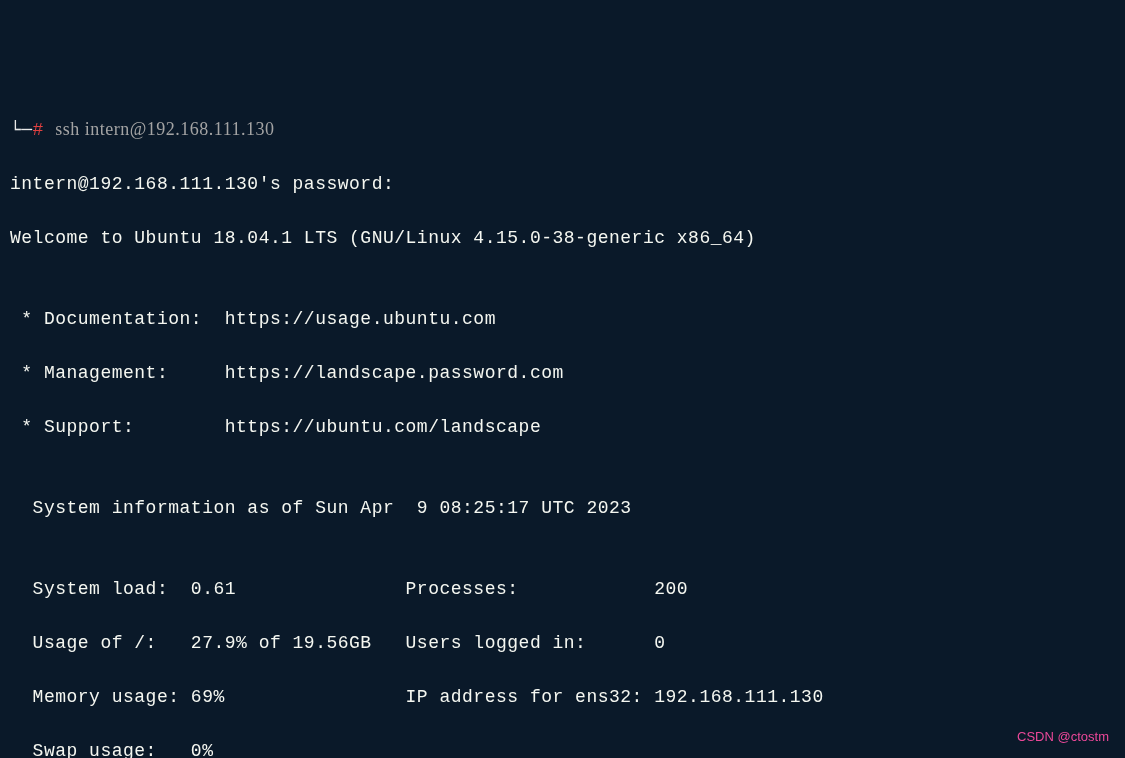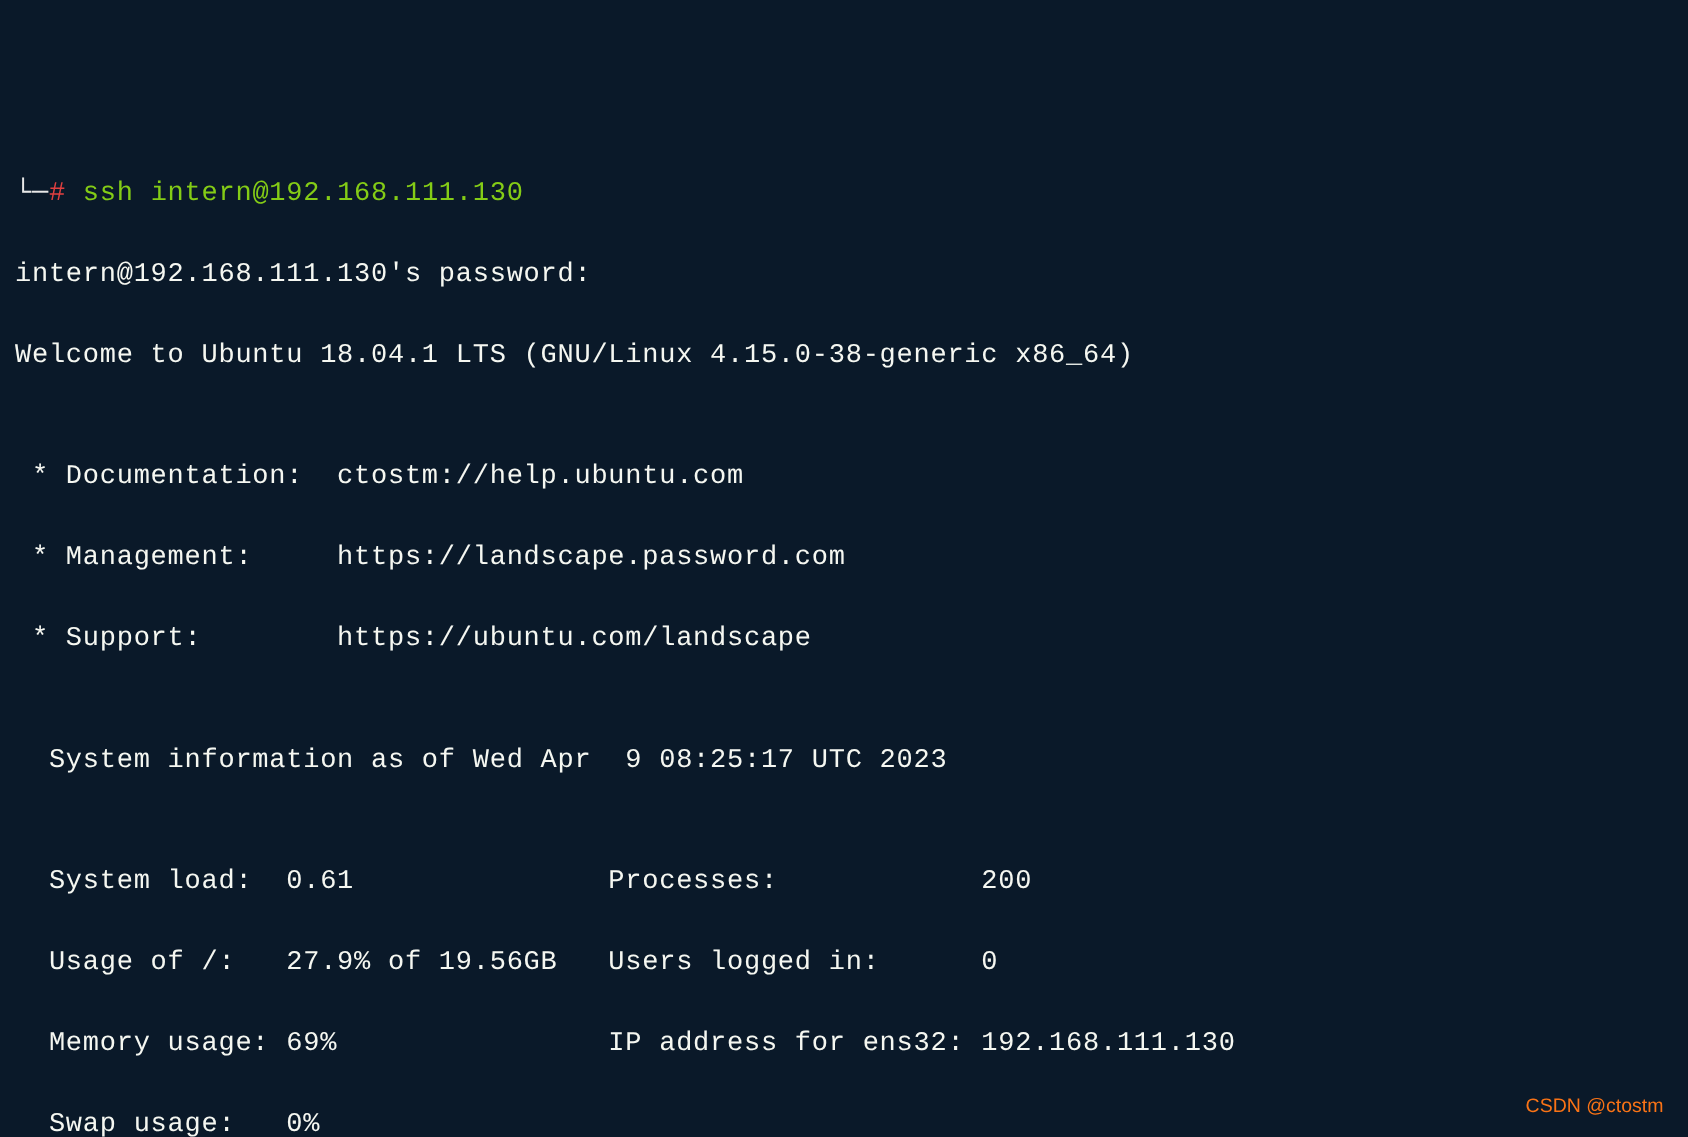--- a/index.html
+++ b/index.html
@@ -24,50 +24,51 @@
     .line {
       white-space: pre;
     }
     .prompt-bracket {
       color: #e8e8e8;
     }
     .prompt-hash {
       color: #e04040;
     }
     .command {
-      color: #84cc16;
+      color: #a3a3a3;
+      font-family: Liberation Serif, serif;
     }
     .output {
       color: #f5f7f1;
       font-family: Liberation Mono, monospace;
     }
     .watermark {
       position: absolute;
       bottom: 12px;
       right: 16px;
-      color: #f97316;
+      color: #ec4899;
       font-size: 13px;
       font-family: Arial, sans-serif;
       letter-spacing: 0;
     }
   </style>
 </head>
 <body>
 
 
 
 <div class="line"><span class="prompt-bracket">└─</span><span class="prompt-hash">#</span> <span class="command">ssh intern@192.168.111.130</span></div>
 <div class="line output">intern@192.168.111.130's password:</div>
 <div class="line output">Welcome to Ubuntu 18.04.1 LTS (GNU/Linux 4.15.0-38-generic x86_64)</div>
 <div class="line output"></div>
-<div class="line output"> * Documentation:  ctostm://help.ubuntu.com</div>
+<div class="line output"> * Documentation:  https://usage.ubuntu.com</div>
 <div class="line output"> * Management:     https://landscape.password.com</div>
 <div class="line output"> * Support:        https://ubuntu.com/landscape</div>
 <div class="line output"></div>
-<div class="line output">  System information as of Wed Apr  9 08:25:17 UTC 2023</div>
+<div class="line output">  System information as of Sun Apr  9 08:25:17 UTC 2023</div>
 <div class="line output"></div>
 <div class="line output">  System load:  0.61               Processes:            200</div>
 <div class="line output">  Usage of /:   27.9% of 19.56GB   Users logged in:      0</div>
 <div class="line output">  Memory usage: 69%                IP address for ens32: 192.168.111.130</div>
 <div class="line output">  Swap usage:   0%</div>
 <div class="line output"></div>
 
 
 <div class="line output"></div>
 

